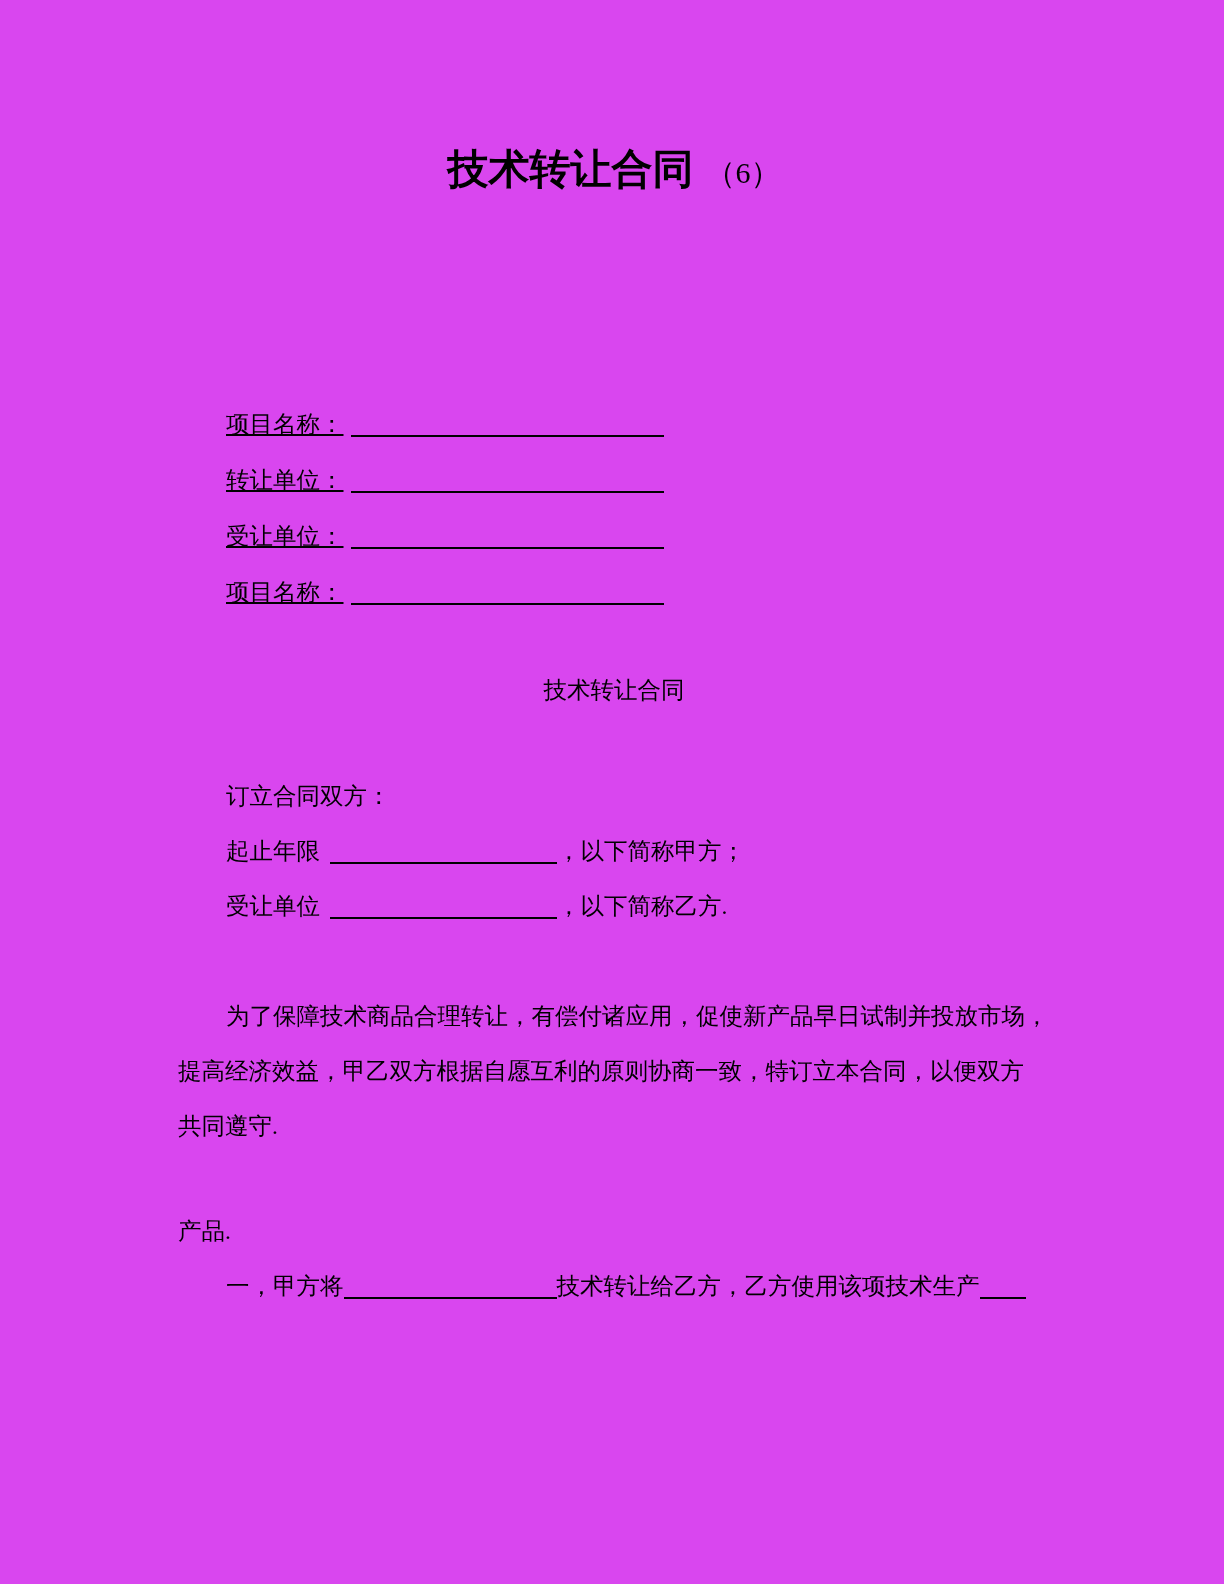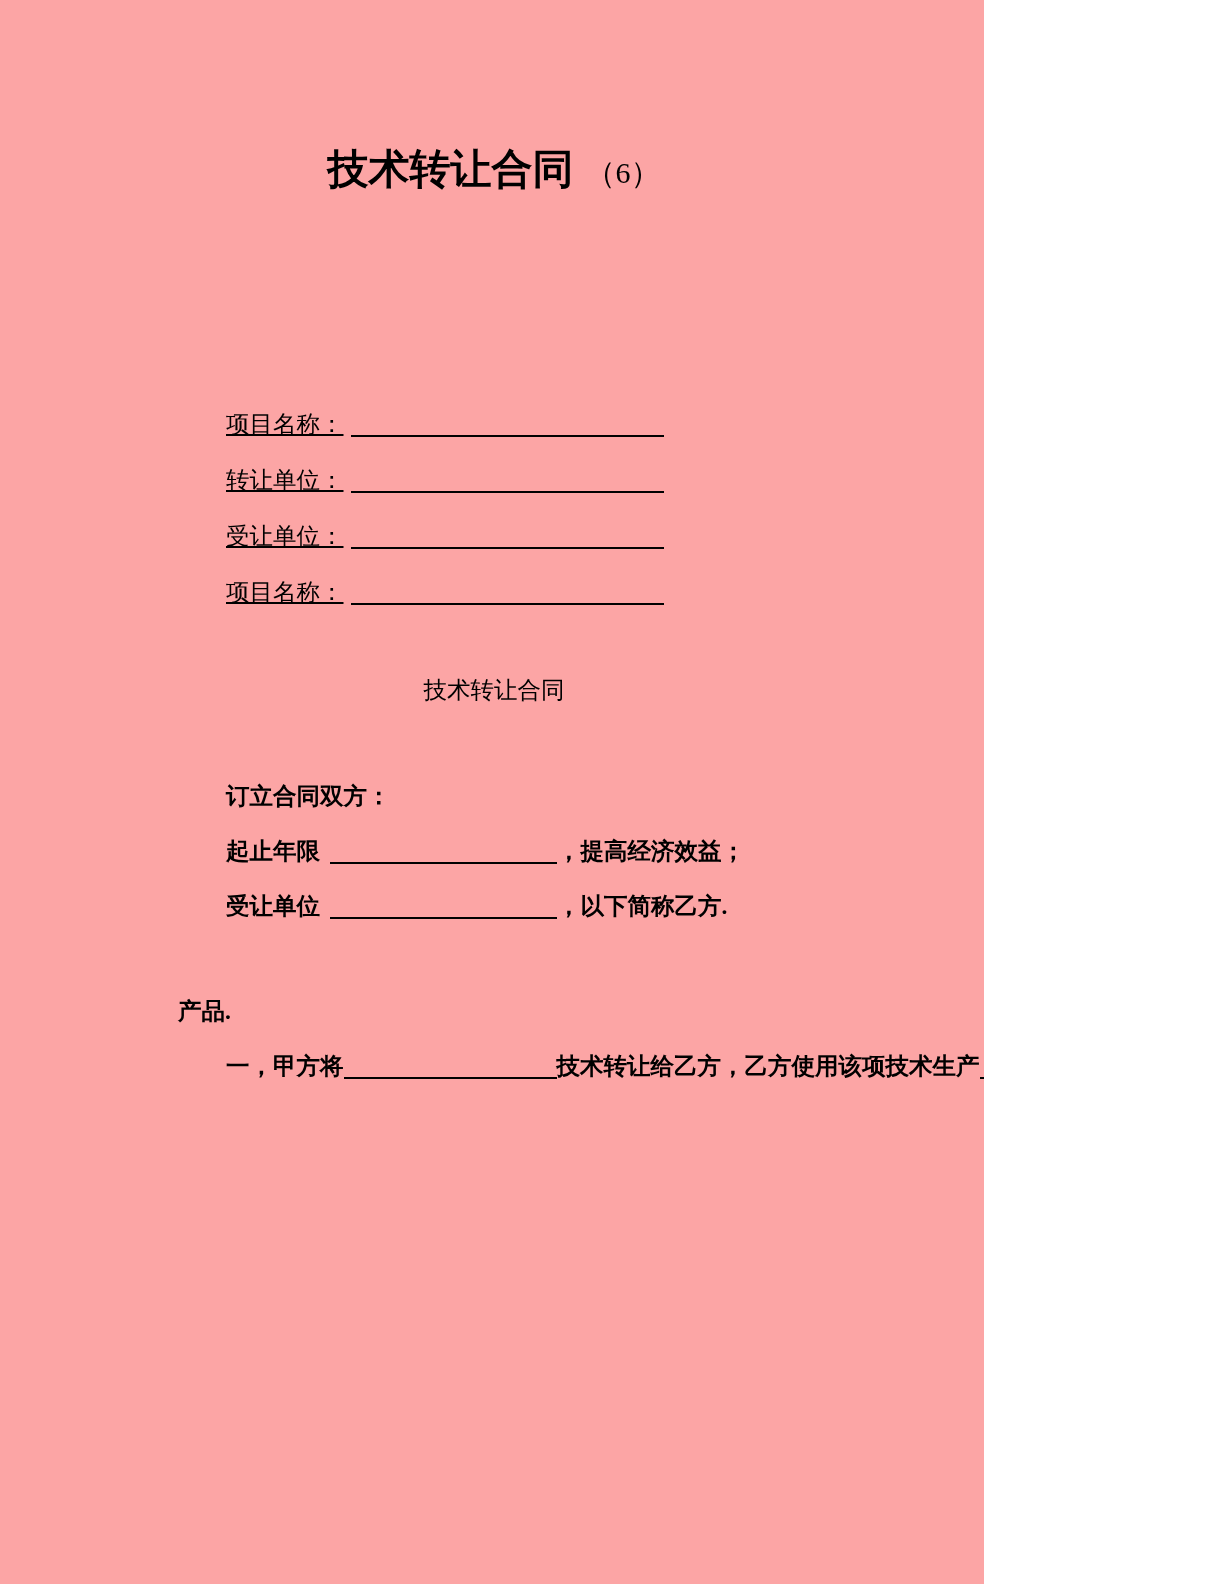--- a/index.html
+++ b/index.html
@@ -1,22 +1,22 @@
 <!DOCTYPE html>
 <html><head>
 <meta charset="utf-8">
 <style>
   * { box-sizing: border-box; }
   html, body { margin: 0; padding: 0; background: #ffffff; }
 
   .page {
     position: relative;
-    width: 984px;
+    width: 1224px;
     height: 1584px;
-    background: #fca5a5;
+    background: #d946ef;
     color: #000000;
     font-family: "Liberation Serif", "DejaVu Serif", serif;
     font-size: 23.5px;
     overflow: hidden;
   }
 
   .content {
     padding: 0 174px 0 178px;
   }
 
@@ -71,21 +71,21 @@
 
   
   .subtitle {
     margin-top: 42px;
     line-height: 56px;
     text-align: center;
   }
 
   
   .parties { margin-top: 51px; }
-  .line { line-height: 55px; white-space: nowrap; font-weight: bold; }
+  .line { line-height: 55px; white-space: nowrap; }
   .indent { padding-left: 48px; }
 
   .preamble { margin-top: 55px; }
   .clause   { margin-top: 50px; }
 </style>
 </head>
 <body>
 
 <div class="page">
   <div class="content">
@@ -108,27 +108,32 @@
         <span>项目名称：</span><span class="blank b-field"></span>
       </div>
     </div>
 
 
     <div class="subtitle">技术转让合同</div>
 
     <div class="parties">
       <div class="line indent">订立合同双方：</div>
       <div class="line indent">
-        <span>起止年限</span><span class="blank b-party"></span><span>，提高经济效益；</span>
+        <span>起止年限</span><span class="blank b-party"></span><span>，以下简称甲方；</span>
       </div>
       <div class="line indent">
         <span>受让单位</span><span class="blank b-party"></span><span>，以下简称乙方.</span>
       </div>
     </div>
 
+    <div class="preamble">
+      <div class="line indent">为了保障技术商品合理转让，有偿付诸应用，促使新产品早日试制并投放市场，</div>
+      <div class="line">提高经济效益，甲乙双方根据自愿互利的原则协商一致，特订立本合同，以便双方</div>
+      <div class="line">共同遵守.</div>
+    </div>
 
     <div class="clause">
       <div class="line">产品.</div>
       <div class="line indent">
         <span>一，甲方将</span><span class="blank b-tech"></span><span>技术转让给乙方，乙方使用该项技术生产</span><span class="blank b-prod"></span>
       </div>
     </div>
 
   </div>
 </div>

